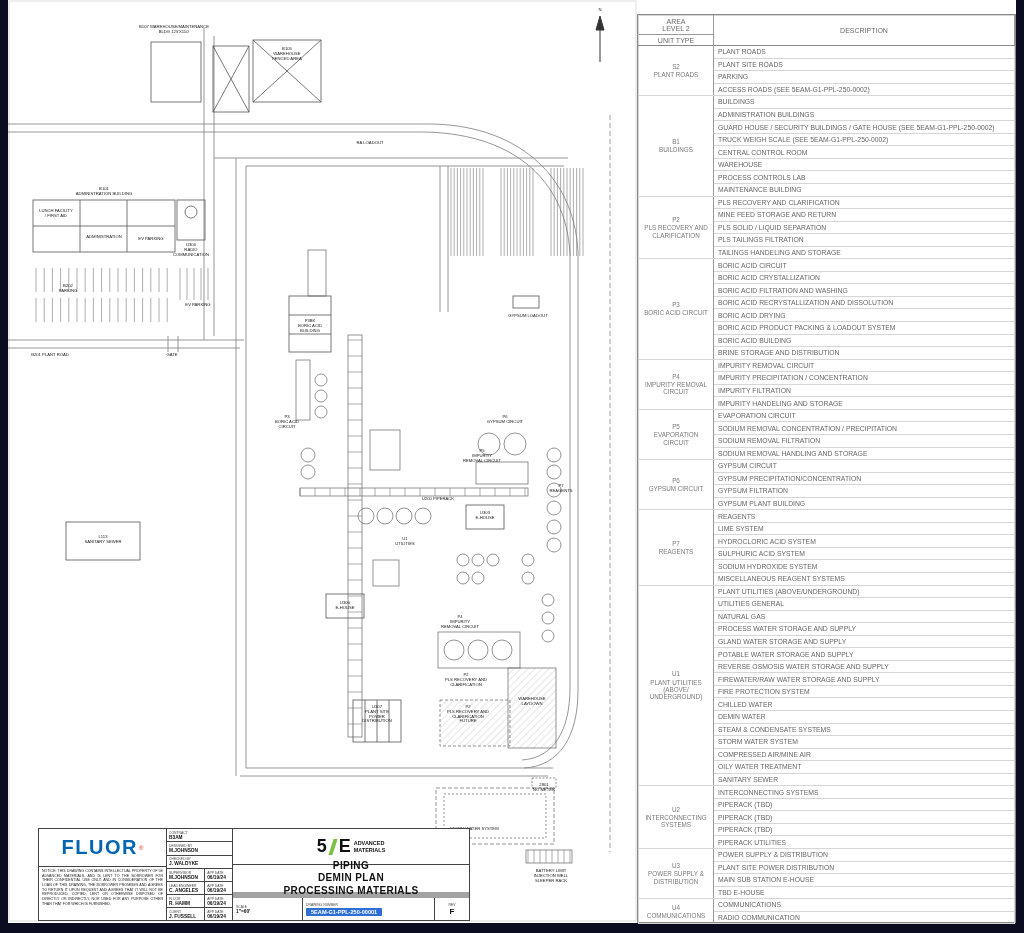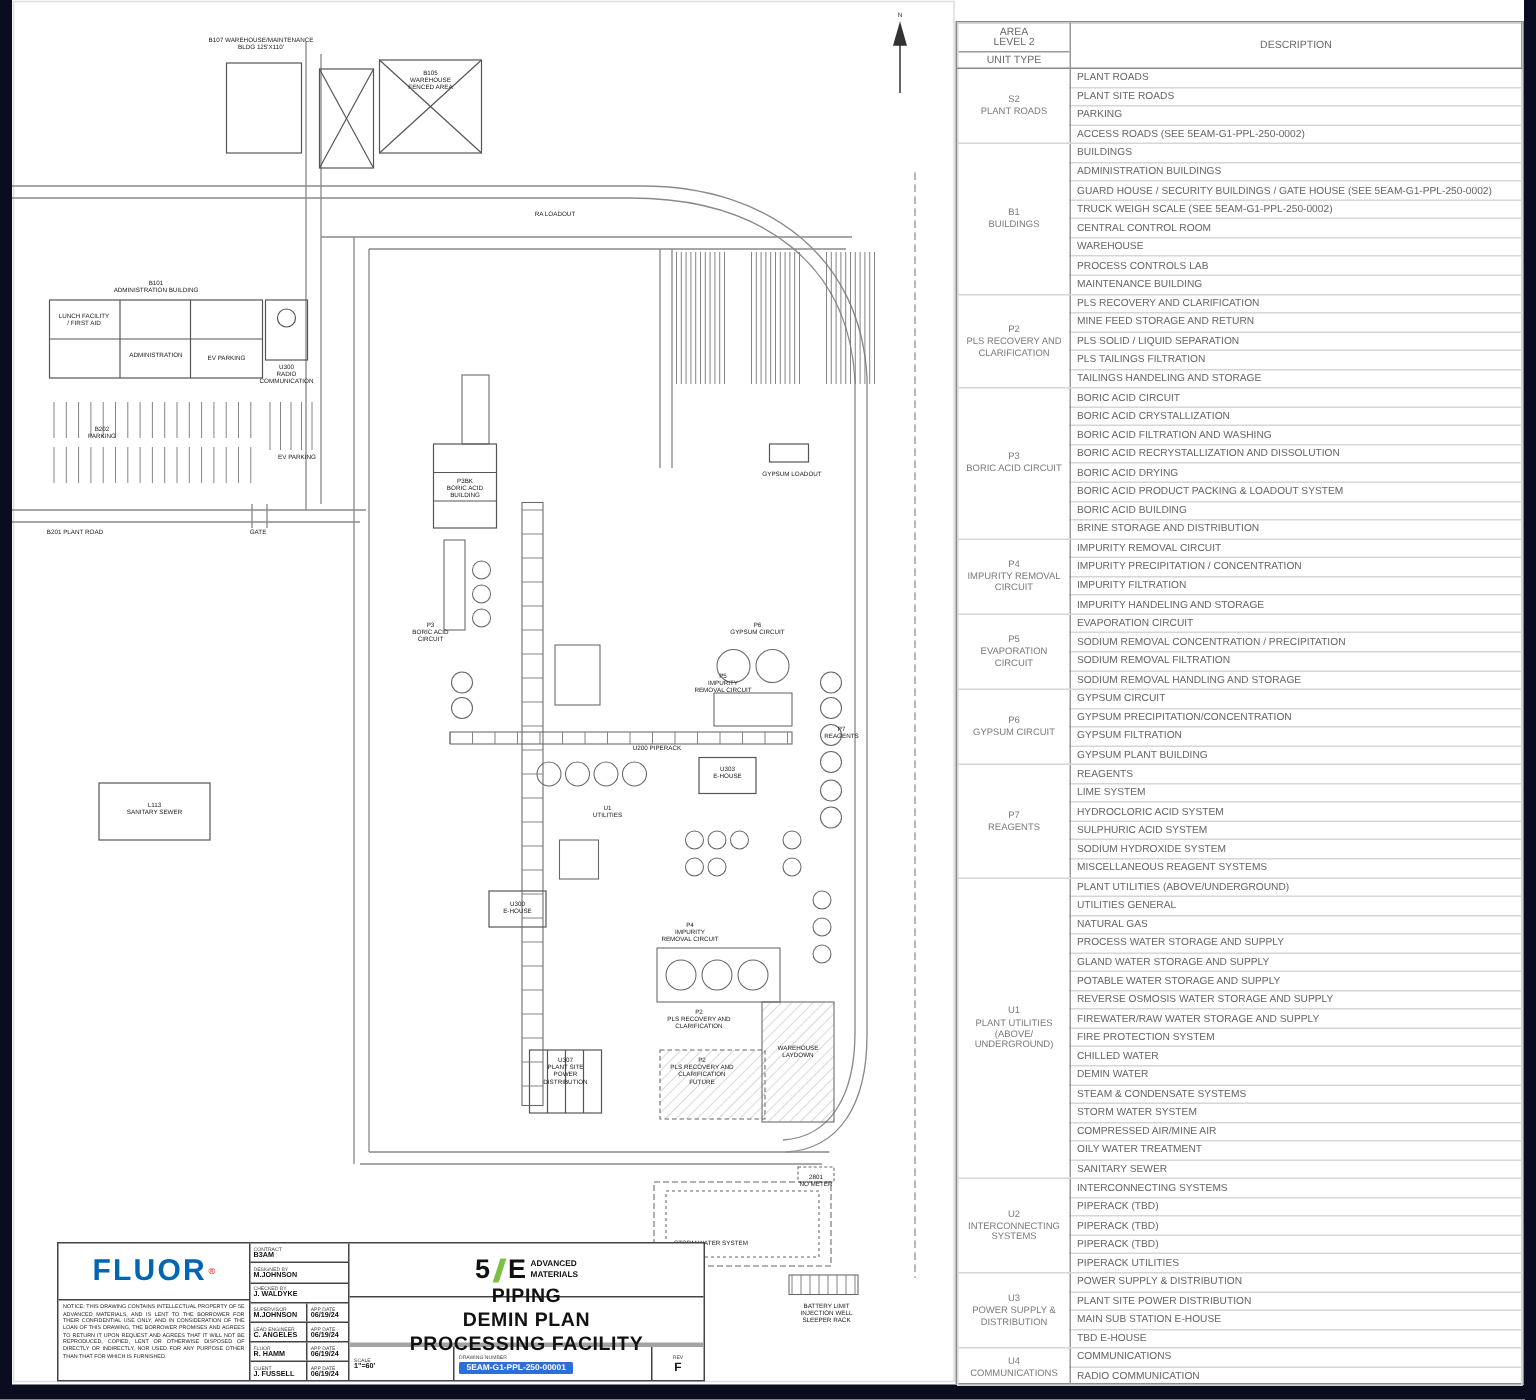--- a/index.html
+++ b/index.html
@@ -40,21 +40,21 @@
   .cell-v{font-size:4.8px;font-weight:bold;}
   .tb-app{display:flex;border-bottom:1px solid #444;flex:1.15;}
   .tb-app:last-child{border-bottom:none;}
   .tb-app .left{flex:1.45;display:flex;flex-direction:column;justify-content:center;padding:1px 2px;border-right:1px solid #444;}
   .tb-app .right{flex:1;display:flex;flex-direction:column;justify-content:center;padding:1px 2px;}
   .tb-col3{flex:1;display:flex;flex-direction:column;}
   .tb-brand{height:36px;border-bottom:1px solid #444;display:flex;align-items:center;justify-content:center;gap:3px;}
   .brand-5e{font-size:18px;font-weight:bold;color:#111;}
   .slash{display:inline-block;width:4px;height:16px;background:var(--brand_green);transform:skewX(-18deg);margin:0 1px;}
   .brand-words{font-size:5.5px;font-weight:bold;line-height:1.15;}
-  .tb-title{height:33px;border-bottom:3px solid #a3a3a3;display:flex;flex-direction:column;align-items:center;justify-content:center;font-size:13px;font-weight:bold;letter-spacing:.4px;line-height:1.25;}
+  .tb-title{height:33px;border-bottom:6px solid #a3a3a3;display:flex;flex-direction:column;align-items:center;justify-content:center;font-size:10px;font-weight:bold;letter-spacing:.4px;line-height:1.25;}
   .tb-bottom{flex:1;display:flex;}
   .tb-scale{width:70px;border-right:1px solid #444;display:flex;flex-direction:column;justify-content:center;padding:1px 3px;}
   .tb-dn{flex:1;border-right:1px solid #444;display:flex;flex-direction:column;align-items:flex-start;justify-content:center;padding:1px 3px;}
   .dn-value{background:var(--accent_blue);color:#fff;font-size:5.6px;font-weight:bold;padding:1px 5px;border-radius:1px;margin-top:1px;}
   .tb-rev{width:34px;display:flex;flex-direction:column;align-items:center;justify-content:center;}
   .rev-v{font-size:8px;font-weight:bold;}
 </style>
 </head>
 <body>
 
@@ -402,21 +402,21 @@
           <span class="slash"></span>
           <span class="brand-5e">E</span>
         <span class="brand-words">
           <div>ADVANCED</div>
           <div>MATERIALS</div>
         </span>
       </div>
       <div class="tb-title">
         <div>PIPING</div>
         <div>DEMIN PLAN</div>
-        <div>PROCESSING FACILITY</div>
+        <div>PROCESSING MATERIALS</div>
       </div>
       <div class="tb-bottom">
         <div class="tb-scale">
           <span class="cell-k">SCALE</span>
           <span class="cell-v">1"=60'</span>
         </div>
         <div class="tb-dn">
           <span class="cell-k">DRAWING NUMBER</span>
           <span class="dn-value">5EAM-G1-PPL-250-00001</span>
         </div>

